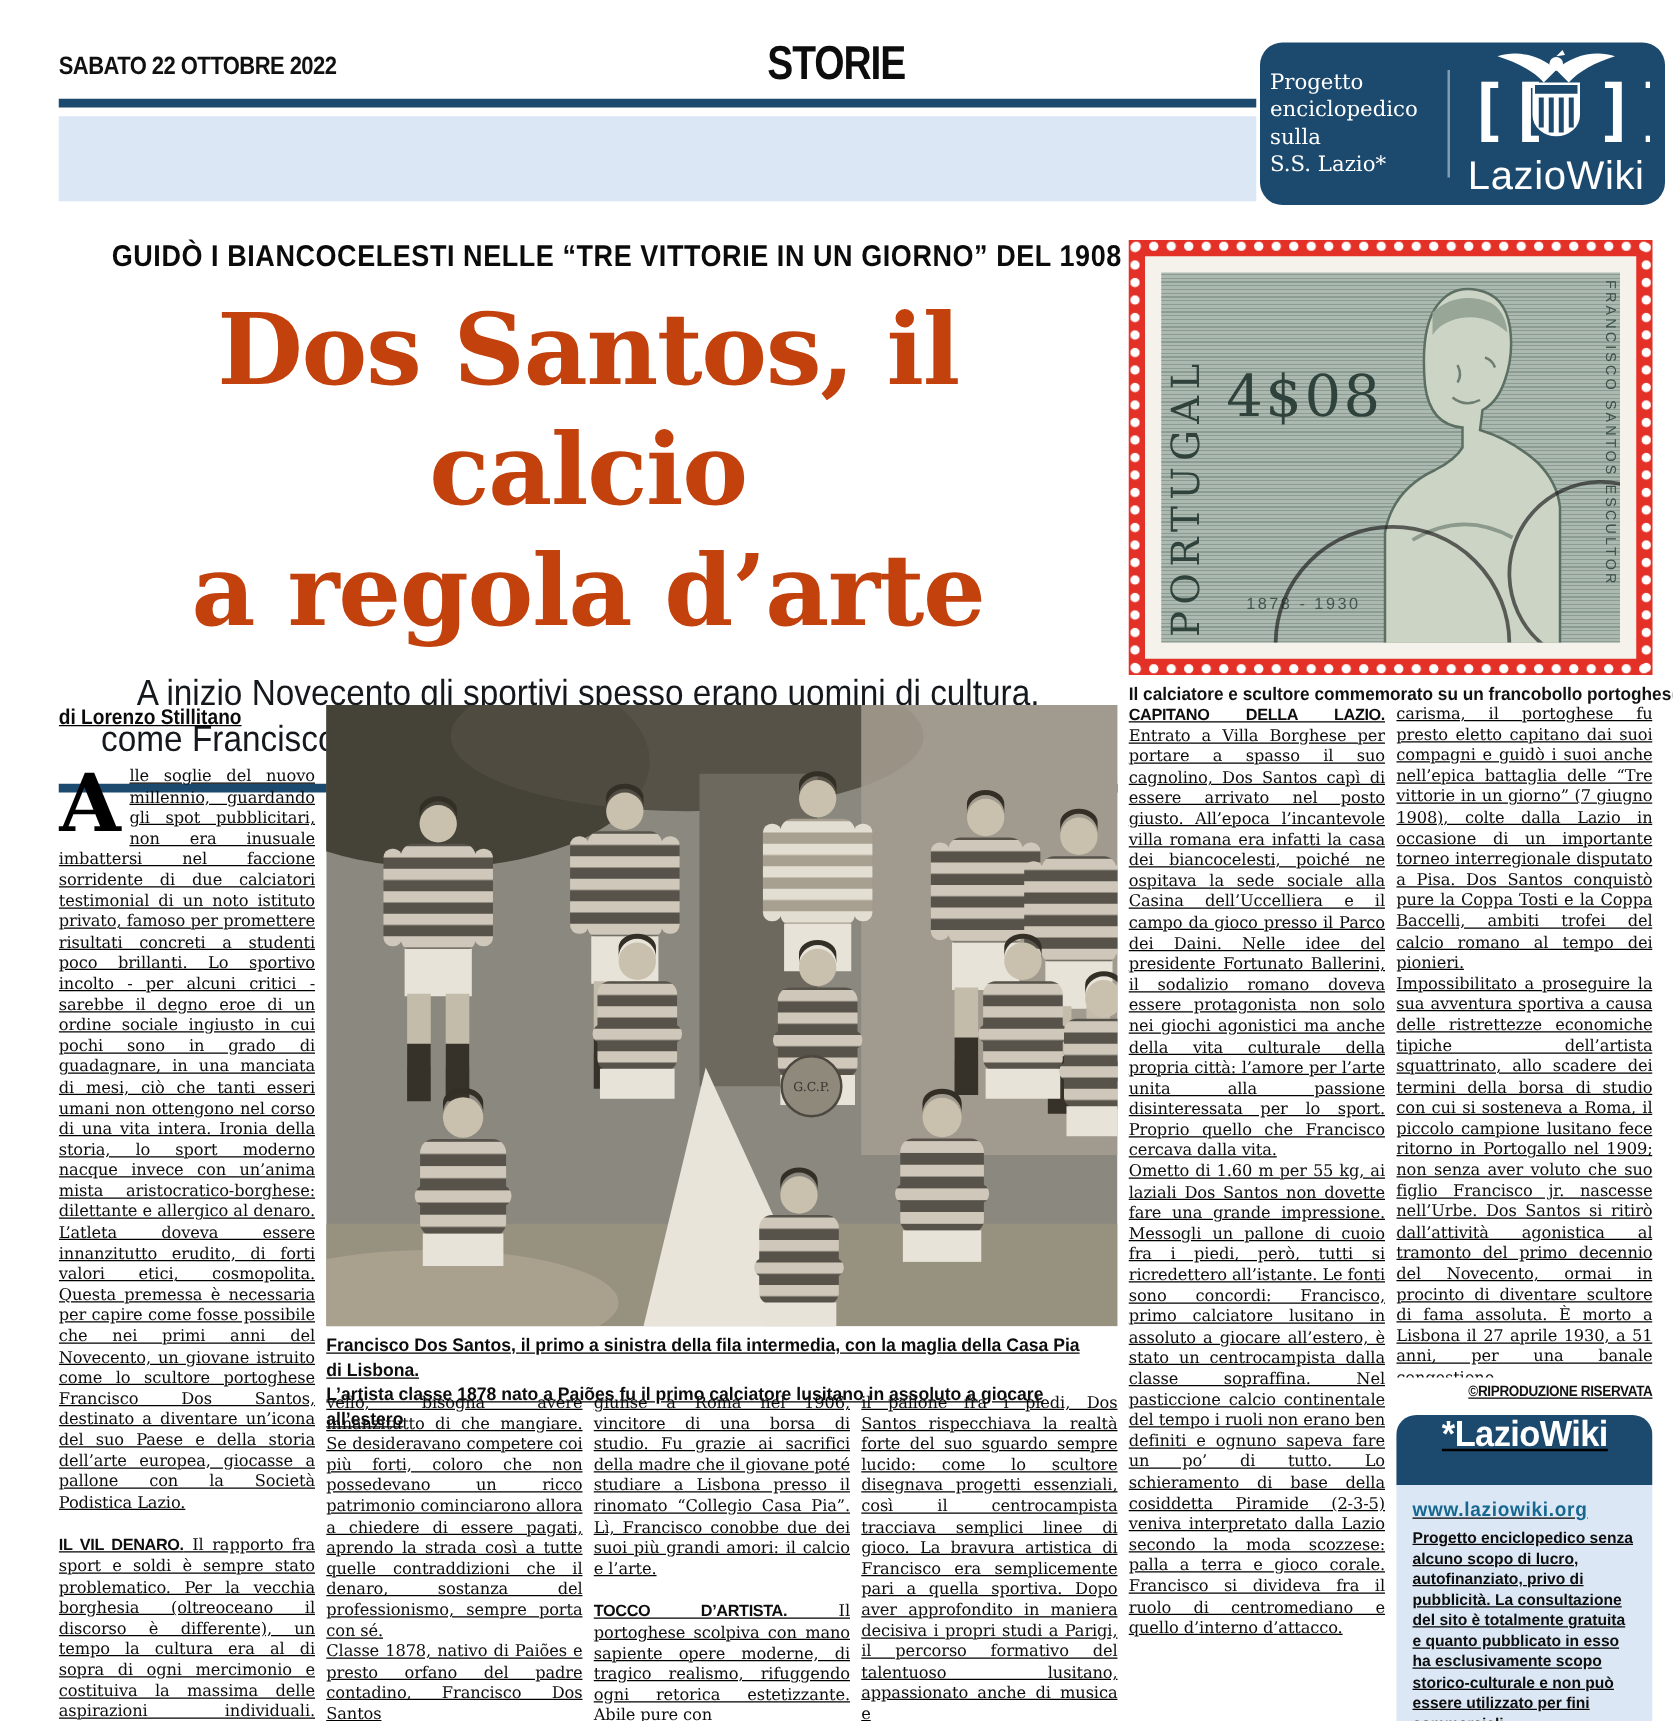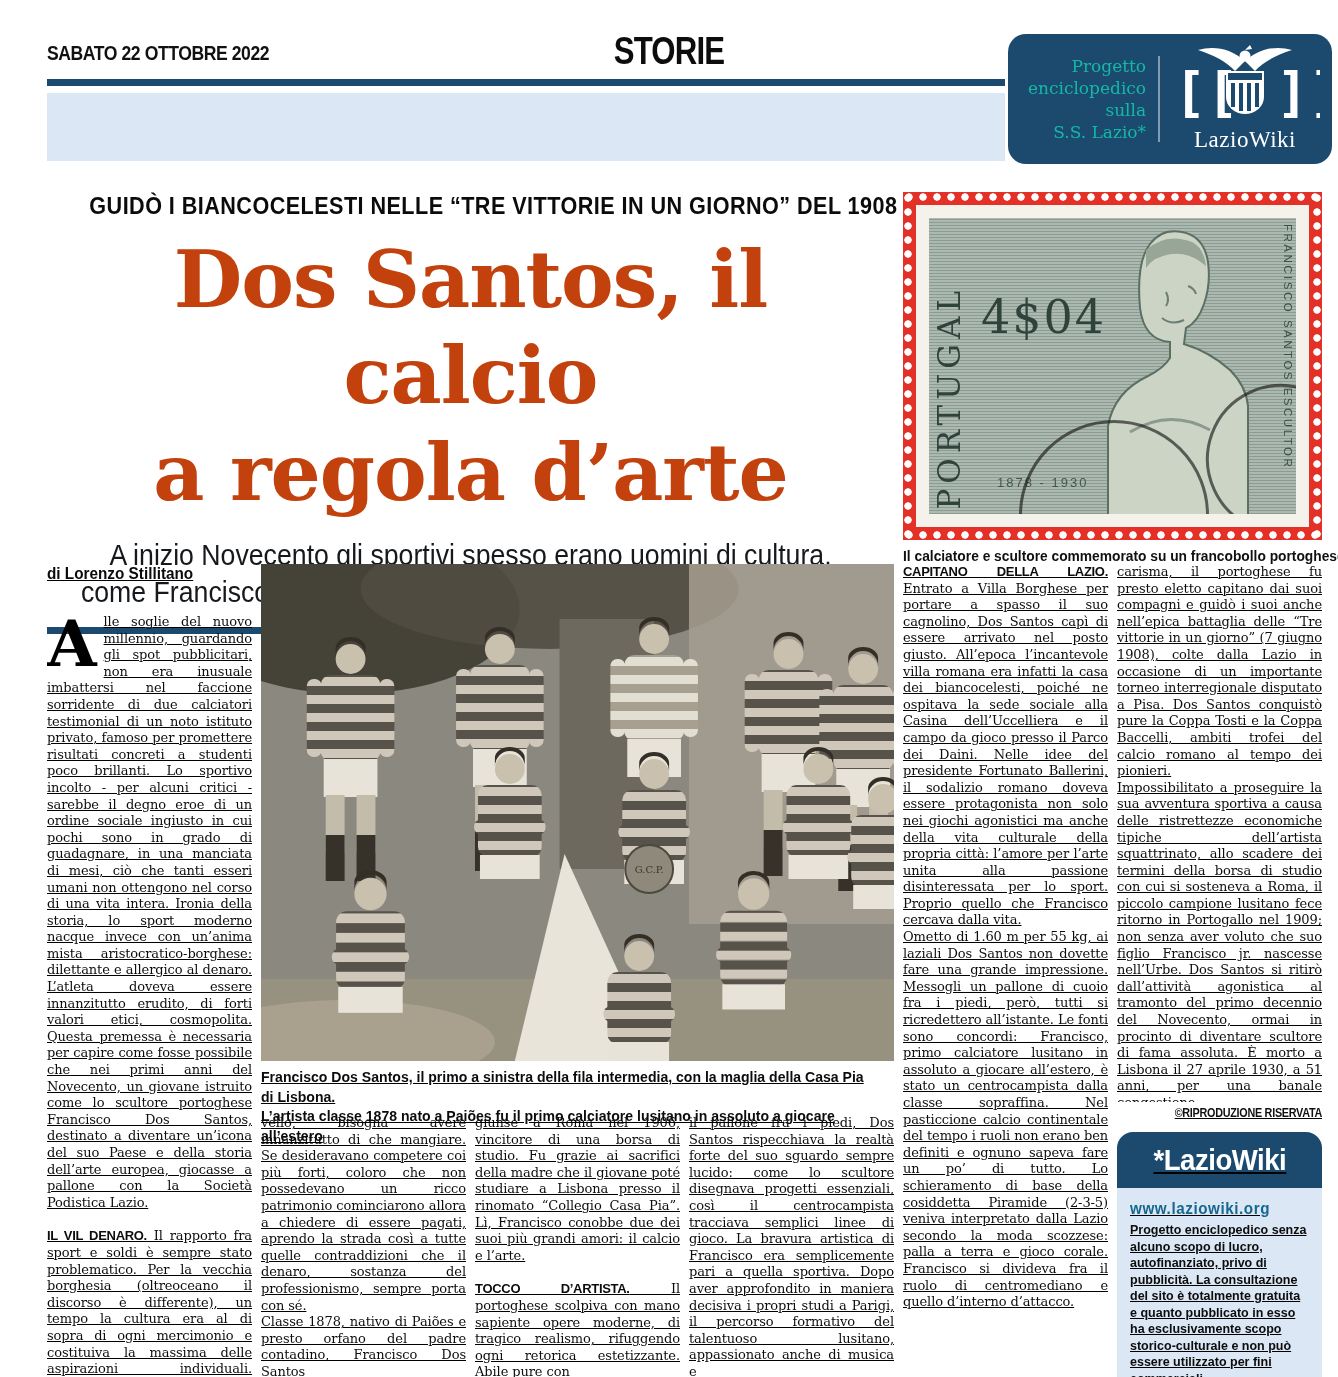--- a/index.html
+++ b/index.html
@@ -9,25 +9,25 @@
   
   .date { position:absolute; left:47px; top:42px; font-size:20px; font-weight:bold;
           letter-spacing:-.5px; transform:scaleX(.88); transform-origin:left; color:#111; }
   .section-title { position:absolute; left:0; top:30px; width:1338px; text-align:center;
           font-size:38px; font-weight:bold; letter-spacing:-1px; transform:scaleX(.82); color:#0d0d0d; }
   .rule-top { position:absolute; left:47px; top:79px; width:958px; height:7px; background:#1c4a6e; }
   .band { position:absolute; left:47px; top:93px; width:958px; height:68px; background:#dbe7f4; }
 
   .badge { position:absolute; left:1008px; top:34px; width:324px; height:130px; background:#1c4a6e;
            border-radius:18px; display:flex; align-items:center; padding:10px 12px 10px 8px; }
-  .badge-text { width:138px; color:#14b8a6; font-family:"DejaVu Serif",serif; font-size:17px;
-                line-height:1.3; text-align:right; }
+  .badge-text { width:138px; color:#ffffff; font-family:"DejaVu Serif",serif; font-size:17px;
+                line-height:1.3; text-align:left; }
   .badge-sep { width:2px; height:86px; background:rgba(255,255,255,.45); margin:0 10px 0 12px; }
   .badge-logo { flex:1; display:flex; flex-direction:column; align-items:center; }
-  .badge-brand { color:#fff; font-family:Liberation Serif, serif; font-size:23px; letter-spacing:.5px; margin-top:-4px; }
+  .badge-brand { color:#fff; font-family:Liberation Sans, sans-serif; font-size:32px; letter-spacing:.5px; margin-top:-4px; }
 
   
   .content { position:absolute; left:47px; top:192px; width:1283px; }
   .feature { position:absolute; left:0; top:0; width:847px; text-align:center; }
   .kicker { font-size:24px; font-weight:bold; letter-spacing:.5px; color:#0b0b0b;
             transform:scaleX(.9); transform-origin:center; white-space:nowrap; }
   .headline { margin-top:12px; font-family:"DejaVu Serif",serif; font-weight:bold;
               font-size:79px; line-height:1.22; color:#c2410c; letter-spacing:-1px; }
   .deck { margin-top:16px; font-size:29px; line-height:1.28; color:#15181c;
           transform:scaleX(.92); transform-origin:center; white-space:nowrap; font-weight:500; }
@@ -77,21 +77,21 @@
   .photo { width:100%; height:497px; display:block; }
   .photo-caption { padding-top:7px; font-size:14.5px; font-weight:bold; line-height:1.35; color:#0c0c0c;
     transform:scaleX(.97); transform-origin:left; }
   .copyright { margin-top:4px; text-align:right; font-size:12px; font-weight:bold;
     letter-spacing:-.3px; color:#111; transform:scaleX(.9); transform-origin:right; }
 
   .c6-text { height:538px; overflow:hidden; }
 
   
   .promo { margin-top:12px; width:205px; border-radius:16px; overflow:hidden; }
-  .promo-head { background:#1c4a6e; height:56px; display:flex; align-items:center; justify-content:center; }
+  .promo-head { background:#1c4a6e; height:56px; display:flex; justify-content:center; }
   .promo-title { color:#fff; font-size:29px; font-weight:bold; letter-spacing:-.5px; transform:scaleX(.95); }
   .promo-body { background:#dbe7f4; padding:12px 13px 14px; }
   .promo-url { display:block; font-size:16px; font-weight:bold; letter-spacing:.6px;
     color:#15678f; text-decoration:none; margin-bottom:4px; transform:scaleX(.95); transform-origin:left; }
   .promo-text { font-size:12.5px; font-weight:bold; line-height:1.32; color:#0d0d0d; }
 </style>
 </head>
 <body>
 
 <div class="page">
@@ -151,21 +151,21 @@
         <div class="perf r"></div>
         <div class="stamp-white">
           <div class="stamp-art">
             <svg class="st-bust" width="200" height="300" viewBox="0 0 200 300">
               <path d="M100 120 q-26 -2 -30 -34 q-4 -46 10 -64 q12 -16 32 -12 q22 4 26 30 q3 22 -4 42 q-6 18 -18 24 l-2 16 q26 8 46 26 q16 16 18 36 l0 120 l-140 0 l0 -100 q6 -34 40 -50 q16 -8 22 -18 z" fill="#ccd4c6" stroke="#5c6f63" stroke-width="2"></path>
               <path d="M76 28 q20 -18 46 -8 q12 6 14 24 q-16 -14 -34 -12 q-18 2 -26 14 z" fill="#97a697"></path>
               <path d="M96 70 q4 8 0 14 M118 64 q6 2 8 8 M92 96 q10 8 22 2" fill="none" stroke="#6c7f72" stroke-width="2"></path>
               <path d="M60 210 q40 -24 80 -2" fill="none" stroke="#8b9a8c" stroke-width="3"></path>
             </svg>
             <div class="st-country">PORTUGAL</div>
-            <div class="st-value">4$04</div>
+            <div class="st-value">4$08</div>
             <div class="st-side">FRANCISCO SANTOS ESCULTOR</div>
             <div class="st-years">1878 - 1930</div>
             <div class="pm pm1"></div>
             <div class="pm pm2"></div>
           </div>
         </div>
       </div>
       <div class="stamp-caption">Il calciatore e scultore commemorato su un francobollo portoghese nel 1971</div>
     </div>
 

